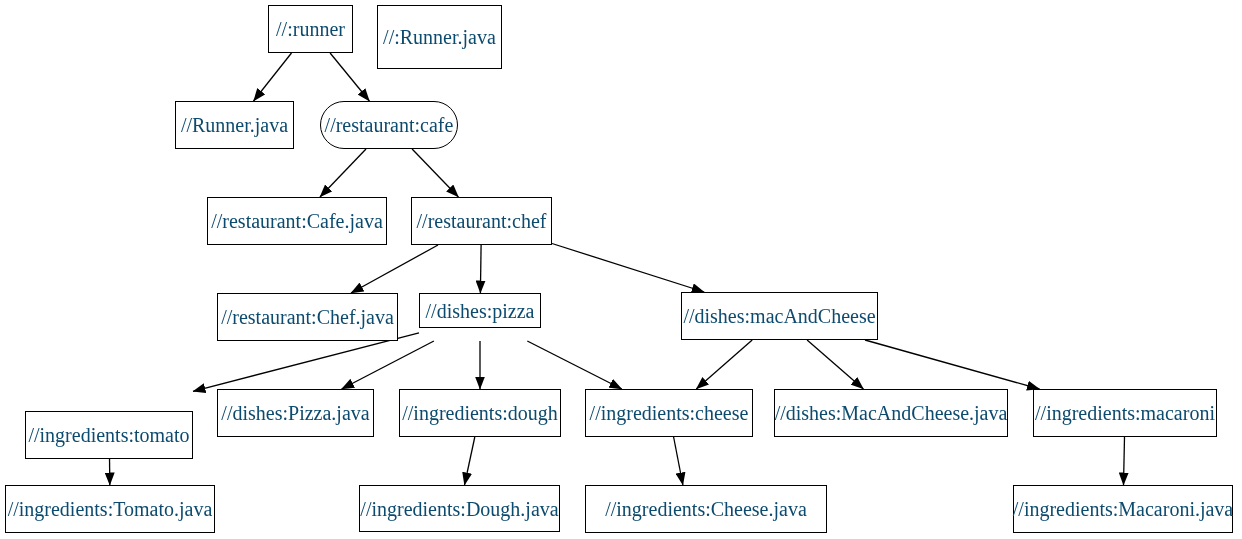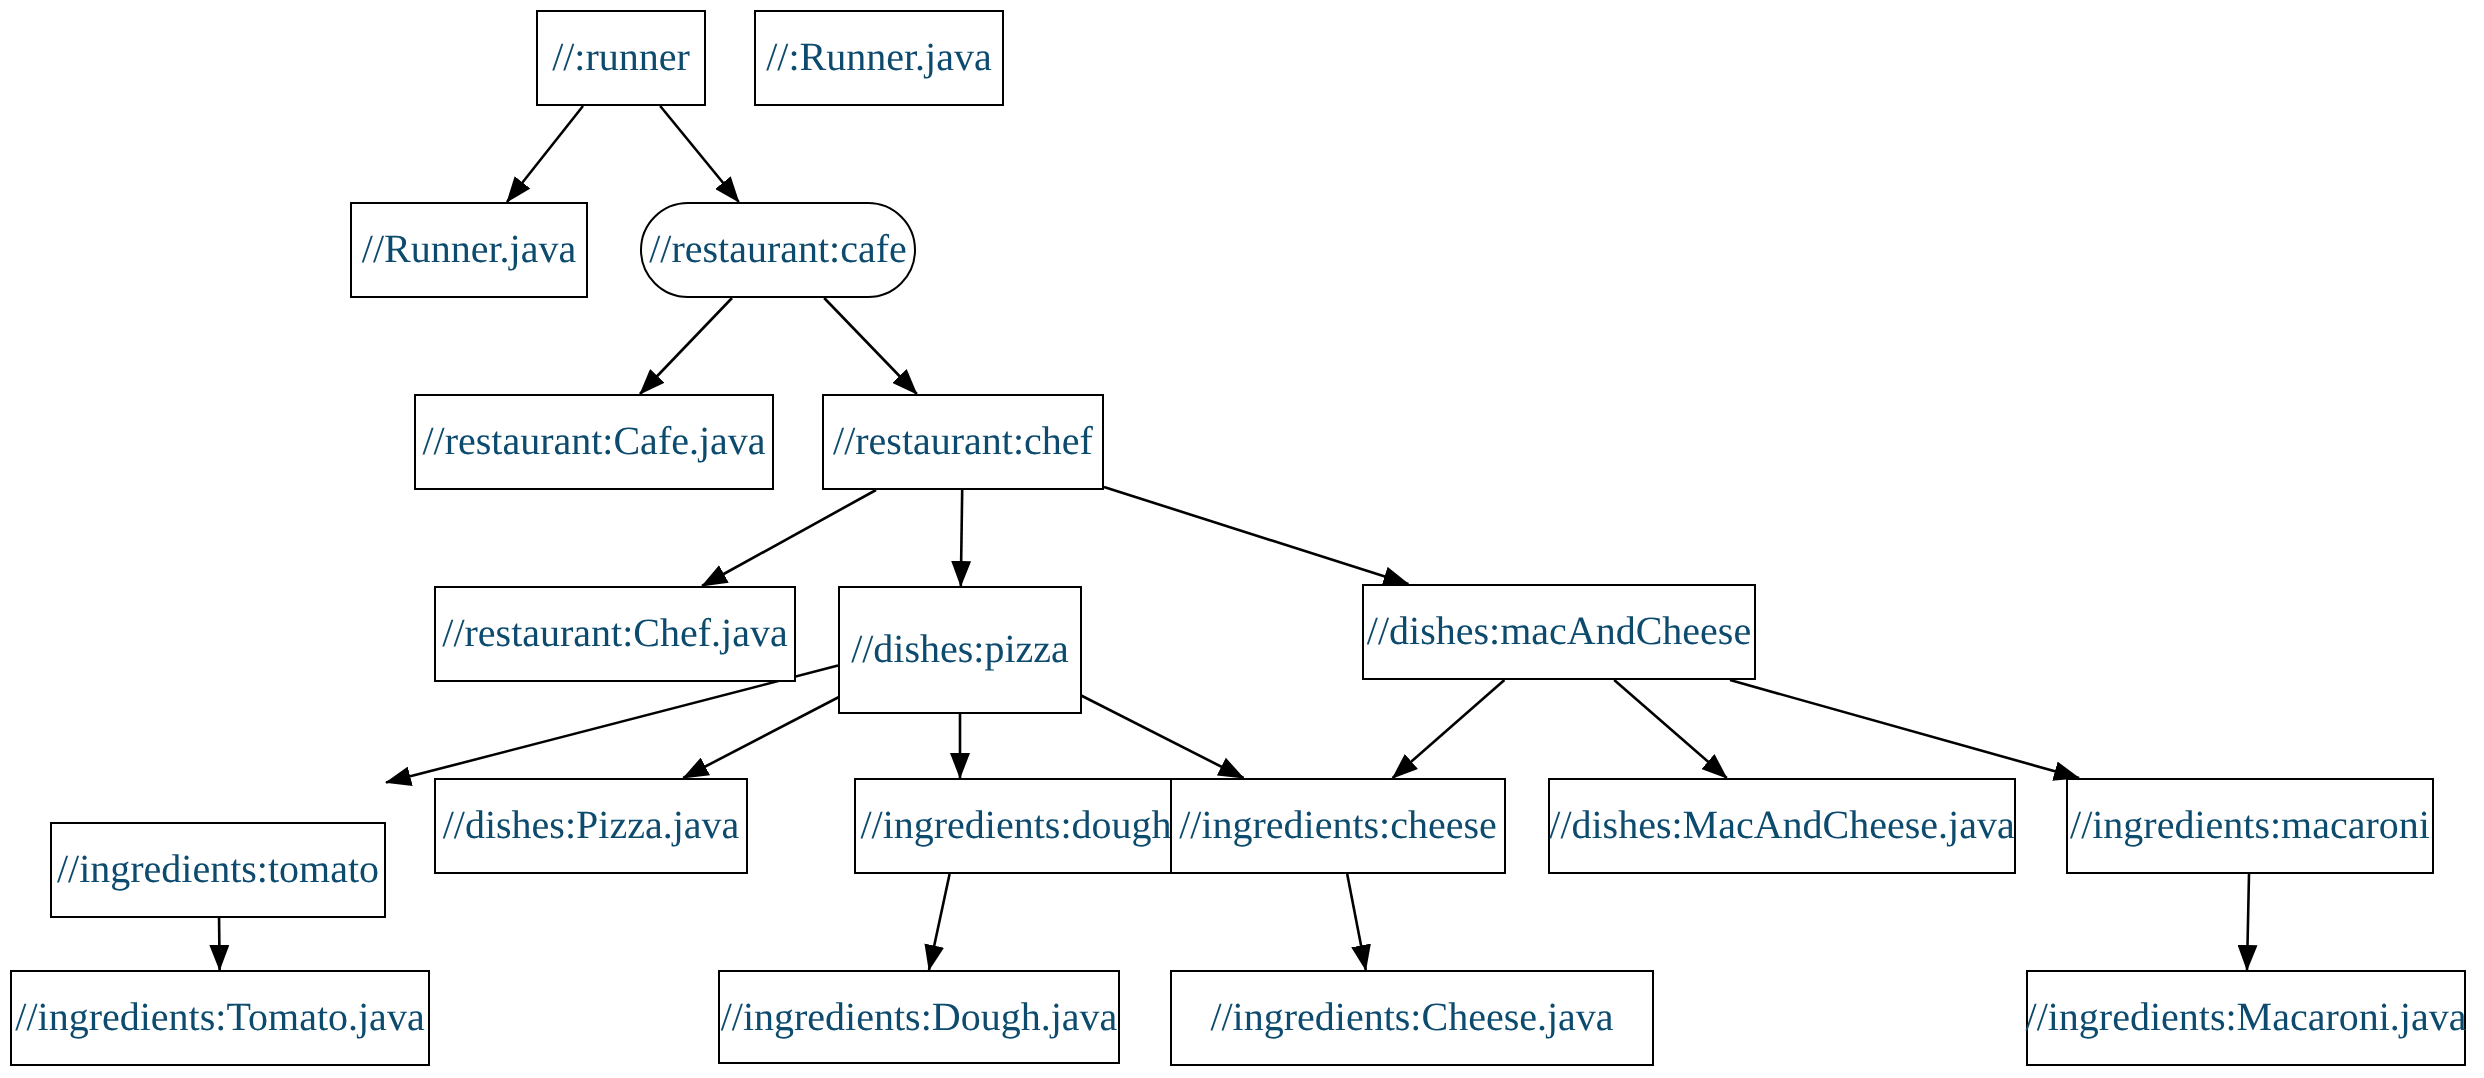--- a/index.html
+++ b/index.html
@@ -65,51 +65,51 @@
         <line x1="109.3" y1="437.0" x2="109.8" y2="485.0" stroke="#000000" stroke-width="1.3" marker-end="url(#arrowhead)"></line>
         <line x1="474.8" y1="437.0" x2="464.5" y2="485.0" stroke="#000000" stroke-width="1.3" marker-end="url(#arrowhead)"></line>
         <line x1="673.6" y1="437.0" x2="682.9" y2="485.0" stroke="#000000" stroke-width="1.3" marker-end="url(#arrowhead)"></line>
         <line x1="1124.5" y1="437.0" x2="1123.5" y2="485.0" stroke="#000000" stroke-width="1.3" marker-end="url(#arrowhead)"></line>
       </g>
   </svg>
   <div id="node-layer">
       <div class="node" style="left: 268px; top: 5px; width: 85px; height: 48px;">
         <span>//:runner</span>
       </div>
-      <div class="node" style="left: 377px; top: 5px; width: 125px; height: 48px;">
+      <div class="node" style="left: 377px; top: 5px; width: 125px; height: 64px;">
         <span>//:Runner.java</span>
       </div>
       <div class="node" style="left: 175px; top: 101px; width: 119px; height: 48px;">
         <span>//Runner.java</span>
       </div>
       <div class="node" style="left: 320px; top: 101px; width: 138px; height: 48px; border-radius: 24px;">
         <span>//restaurant:cafe</span>
       </div>
       <div class="node" style="left: 207px; top: 197px; width: 180px; height: 48px;">
         <span>//restaurant:Cafe.java</span>
       </div>
       <div class="node" style="left: 411px; top: 197px; width: 141px; height: 48px;">
         <span>//restaurant:chef</span>
       </div>
       <div class="node" style="left: 217px; top: 293px; width: 181px; height: 48px; text-align: right;">
         <span>//restaurant:Chef.java</span>
       </div>
-      <div class="node" style="left: 419px; top: 293px; width: 122px; height: 64px;">
+      <div class="node" style="left: 419px; top: 293px; width: 122px; height: 35px;">
         <span>//dishes:pizza</span>
       </div>
       <div class="node" style="left: 681px; top: 292px; width: 197px; height: 48px;">
         <span>//dishes:macAndCheese</span>
       </div>
       <div class="node" style="left: 25px; top: 389px; width: 168px; height: 48px; margin-top: 22px;">
         <span>//ingredients:tomato</span>
       </div>
       <div class="node" style="left: 217px; top: 389px; width: 157px; height: 48px;">
         <span>//dishes:Pizza.java</span>
       </div>
-      <div class="node" style="left: 399px; top: 389px; width: 162px; height: 48px; margin-left: 28px;">
+      <div class="node" style="left: 399px; top: 389px; width: 162px; height: 48px;">
         <span>//ingredients:dough</span>
       </div>
       <div class="node" style="left: 585px; top: 389px; width: 168px; height: 48px;">
         <span>//ingredients:cheese</span>
       </div>
       <div class="node" style="left: 774px; top: 389px; width: 234px; height: 48px;">
         <span>//dishes:MacAndCheese.java</span>
       </div>
       <div class="node" style="left: 1033px; top: 389px; width: 184px; height: 48px;">
         <span>//ingredients:macaroni</span>

